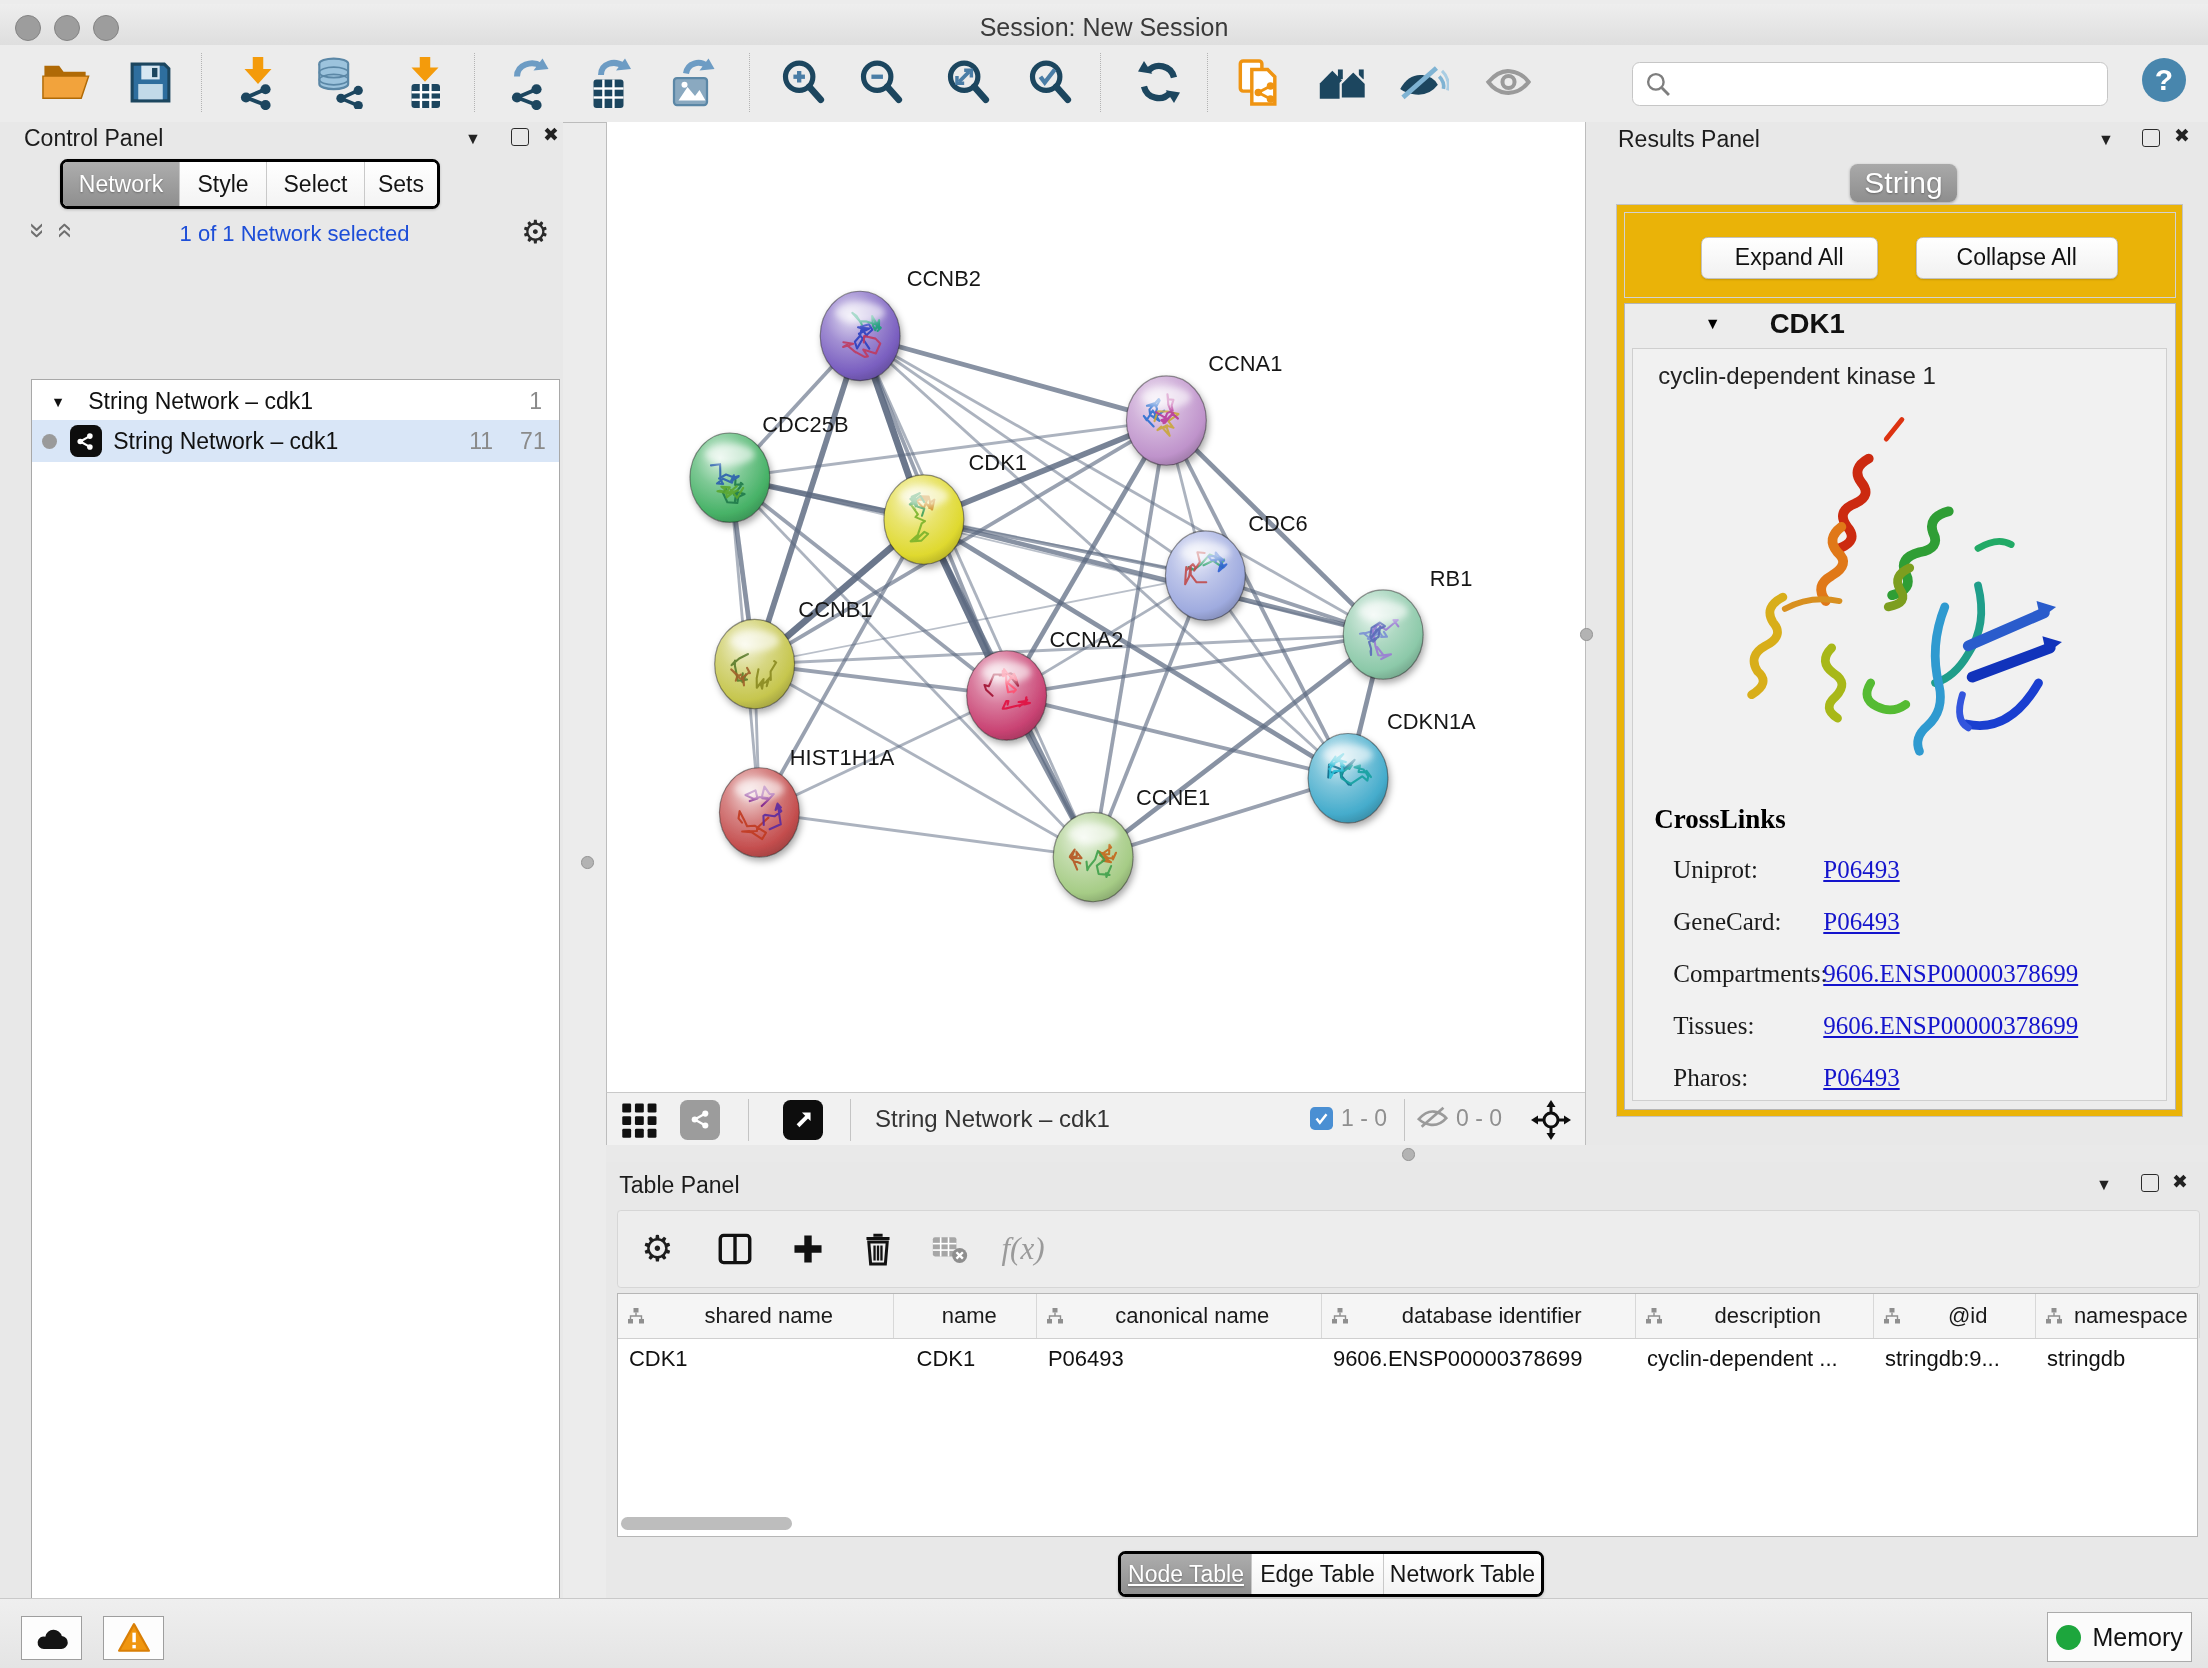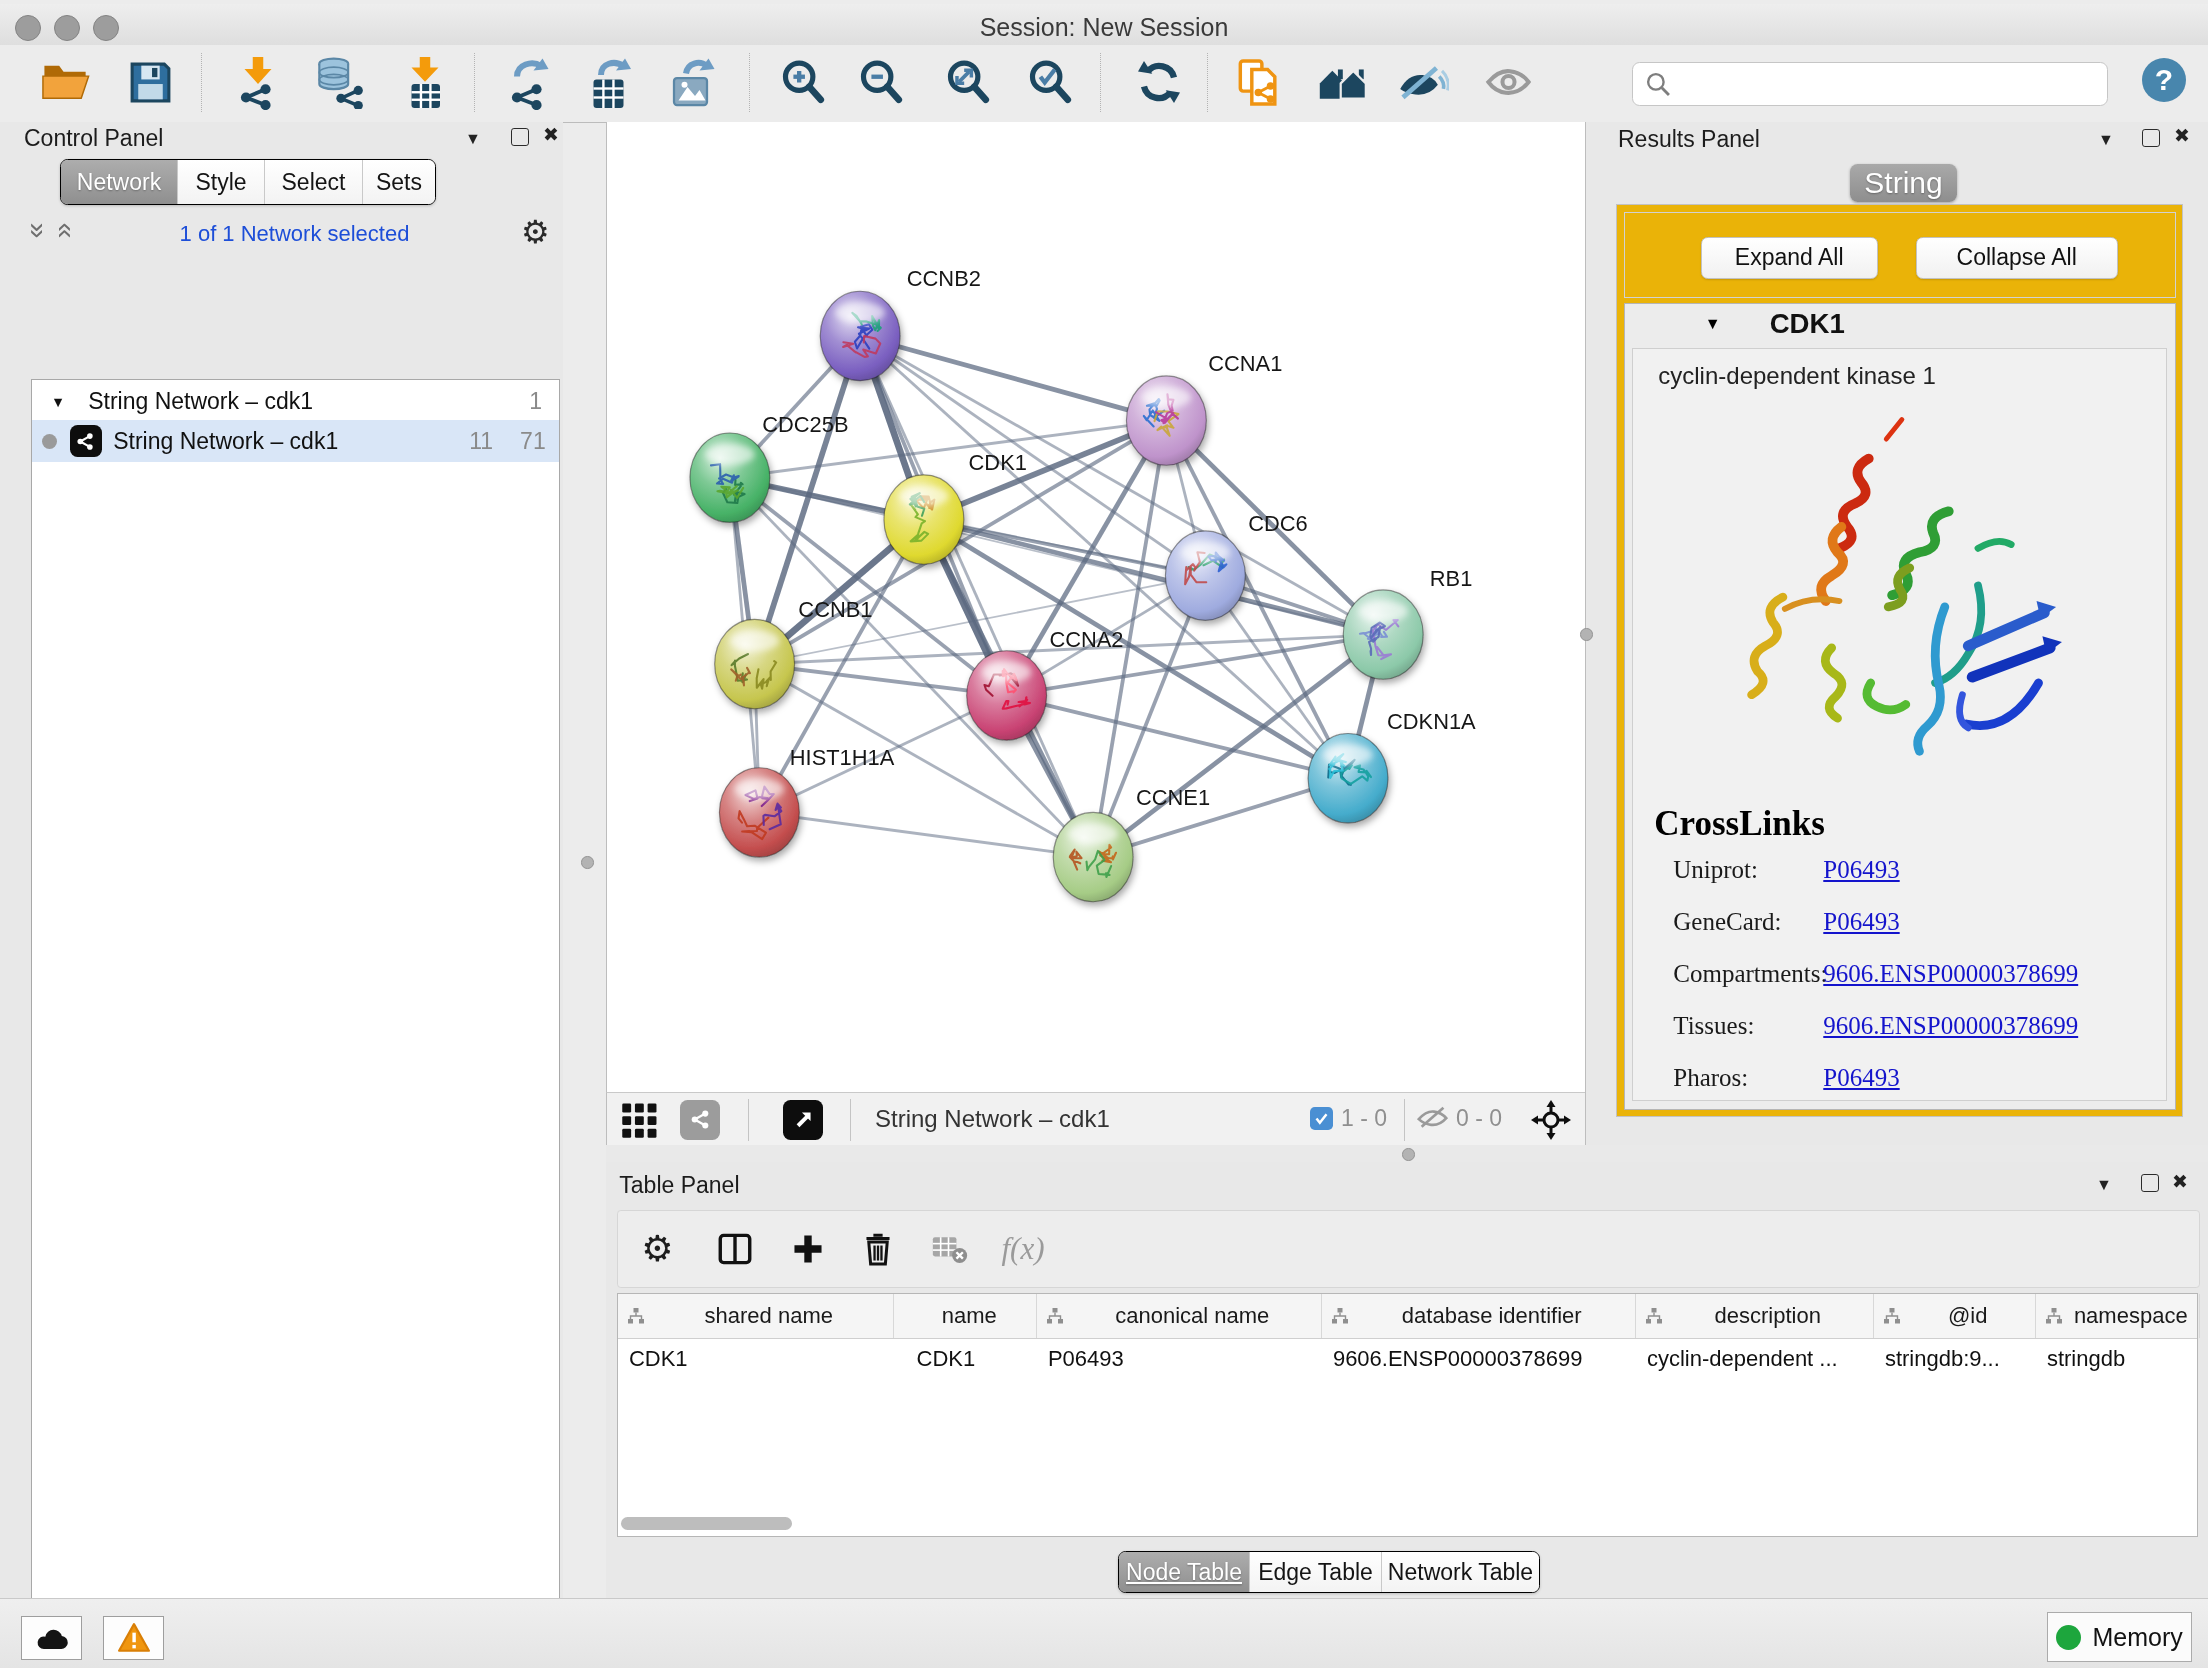--- a/index.html
+++ b/index.html
@@ -17,21 +17,21 @@
   .tsep{top:7.6px;height:59px;width:0;border-left:1.9px dotted #b3b3b3}
   .searchbox{left:1632px;top:17px;width:474px;height:42px;background:#fff;border:1.9px solid #c6c6c6;
              border-radius:7.6px;display:flex;align-items:center}
   .searchbox input{border:none;outline:none;flex:1;height:34px;font-size:23px;background:transparent;margin-left:5.7px}
   .helpbtn{left:2142px;top:13.3px;width:44px;height:44px;border-radius:50%;background:#4886ad;
            color:#fff;font-size:30px;font-weight:bold;display:flex;align-items:center;justify-content:center}
   
   .phead-title{font-size:23px;color:#1c1c1c}
   .picon{font-size:19px;color:#222;line-height:19px}
   .pbox{border:1.9px solid #2b2b2b;width:16px;height:16px;border-radius:2.9px;display:inline-block}
-  .seg{display:flex;border:1px solid #000000;border-radius:7.6px;overflow:hidden;background:#fff;
+  .seg{display:flex;border:3px solid #000000;border-radius:7.6px;overflow:hidden;background:#fff;
        box-shadow:0 1px 2.9px rgba(0,0,0,.2)}
   .seg .tab{display:flex;align-items:center;justify-content:center;font-size:23px;color:#141414;
             background:linear-gradient(#ffffff,#f3f3f3);border-right:1px solid #c9c9c9}
   .seg .tab:last-child{border-right:none}
   .seg .tab.sel{background:linear-gradient(#adadad,#8f8f8f);color:#fff;text-shadow:0 1px 1.9px rgba(0,0,0,.3)}
   
   .cpanel{left:0;top:122px;width:563px;height:1476px;background:#e8e8e8}
   .chev{font-size:28.5px;color:#6e6e6e;display:inline-block;line-height:19px}
   .listbox{left:31px;top:257px;width:527px;height:1328px;background:#fff;border:1px solid #a8a8a8}
   .trow{position:absolute;left:0;width:100%;display:flex;align-items:center;font-size:23px;color:#111}
@@ -706,21 +706,21 @@
             <path d="M228 210 q-16 40 -6 80 q6 26 -12 42 q-14 12 -8 26" stroke="#2f9ad0" stroke-width="9"></path>
             <path d="M252 250 L330 216" stroke="#2a5ccc" stroke-width="11"></path>
             <path d="M256 282 L336 252" stroke="#1133bb" stroke-width="11"></path>
             <path d="M250 330 q44 10 74 -42" stroke="#1a3fd0" stroke-width="9"></path>
             <path d="M246 300 q-8 26 6 34" stroke="#3355dd" stroke-width="7"></path>
           </g>
           <polygon points="342,210 322,204 326,222" fill="#2a5ccc"></polygon>
           <polygon points="348,246 328,240 332,258" fill="#1133bb"></polygon>
         </svg>
 
-        <span class="serif abs" style="left:21px;top:455px;font-size:35px;font-weight:bold;color:#000">CrossLinks</span>
+        <span class="serif abs" style="left:21px;top:455px;font-size:27px;font-weight:bold;color:#000">CrossLinks</span>
         <div class="abs" id="crosslinks" style="left:40px;top:495px;width:476px">
             <div class="xl-row">
               <span class="xl-label serif">Uniprot:</span>
               <span class="xl-link serif">P06493</span>
             </div>
             <div class="xl-row">
               <span class="xl-label serif">GeneCard:</span>
               <span class="xl-link serif">P06493</span>
             </div>
             <div class="xl-row">

